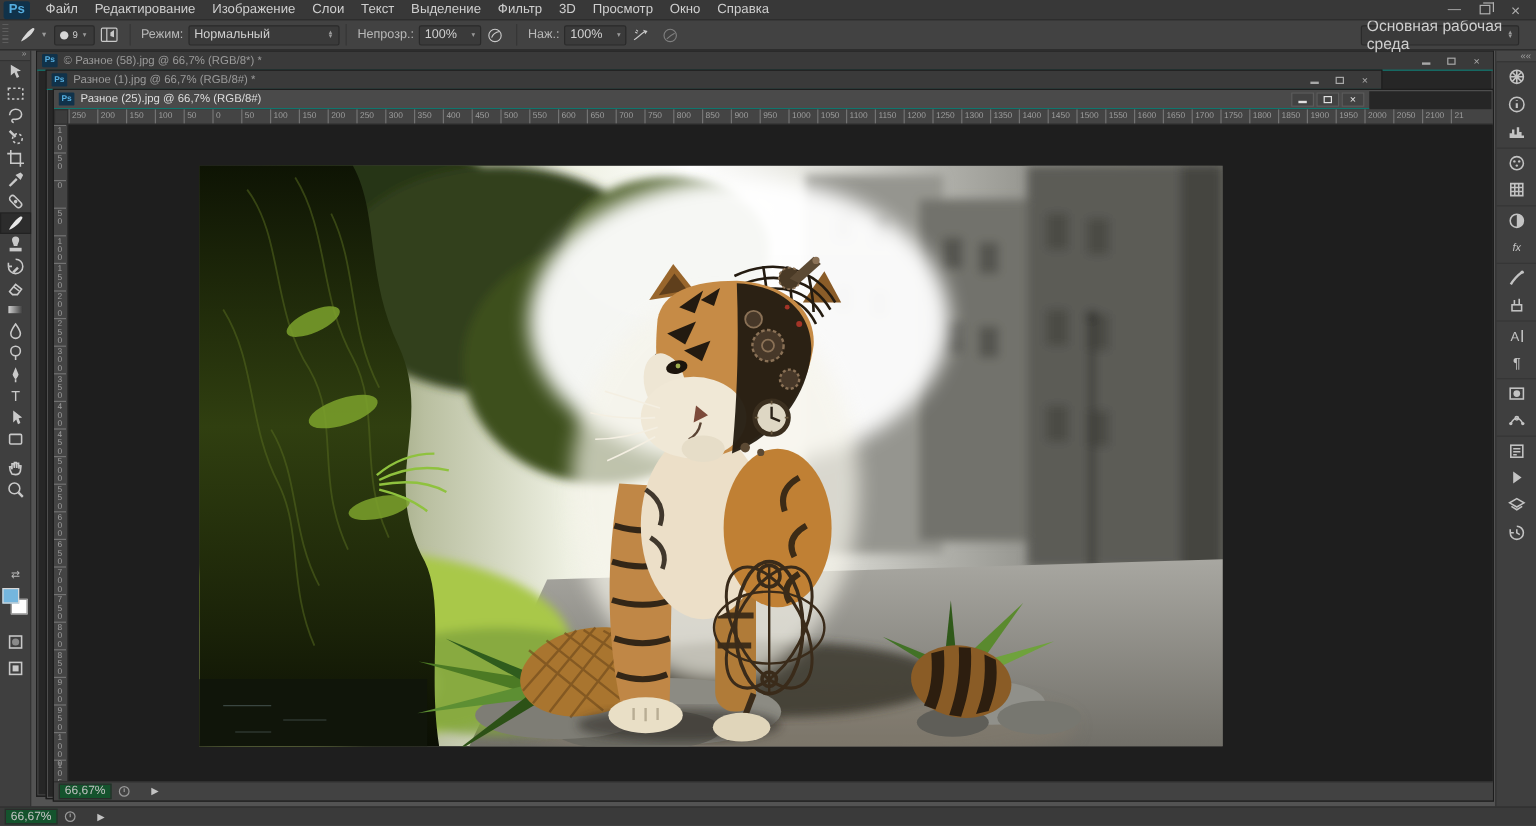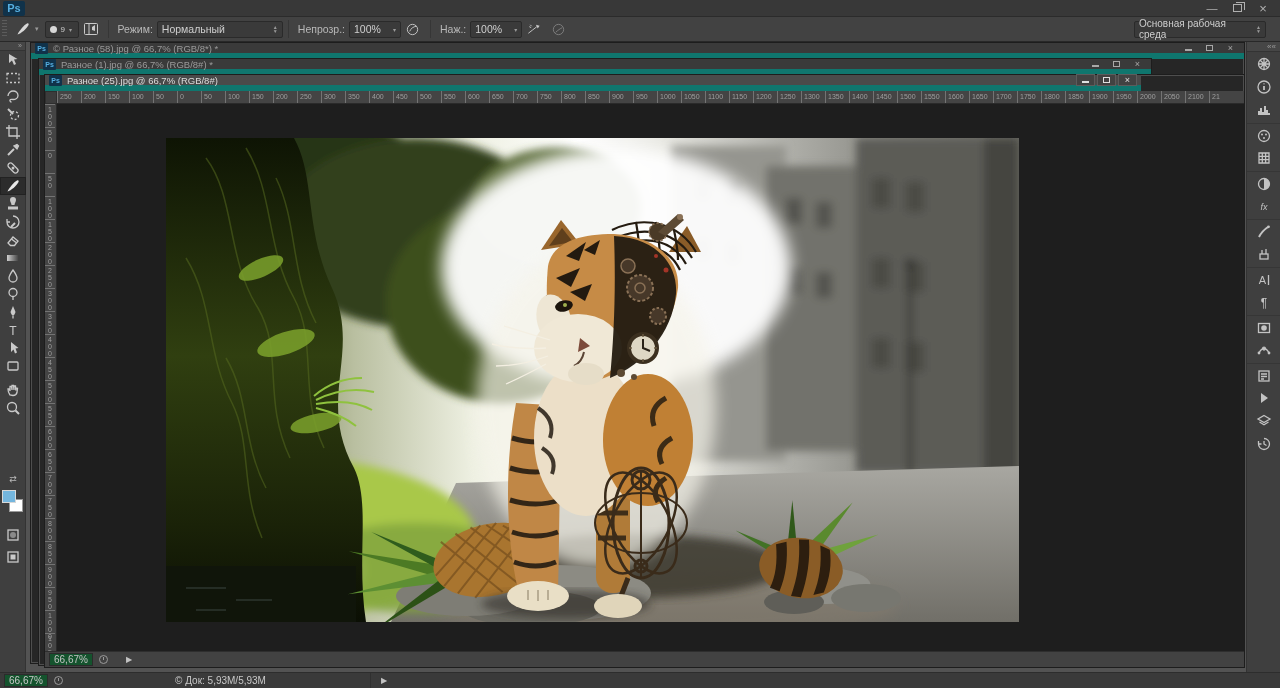--- a/index.html
+++ b/index.html
@@ -43,21 +43,21 @@
   #swapcolors { position:absolute; left:1px; top:432px; width:24px; font-size:9px; color:#b8b8b8; text-align:center;}
   
   #dock { position:absolute; right:0; top:42px; width:34px; height:630px; background:#3f3f3f; border-left:1px solid #333; z-index:40;}
   #dock .hdr { height:10px; font-size:8px; color:#9a9a9a; text-align:right; padding:0 4px; background:#464646; border-bottom:1px solid #333;}
   .dkgrp { border-top:1px solid #363636; padding-top:2px; margin-top:2px; }
   .dk { width:34px; height:23px; display:flex; align-items:center; justify-content:center; }
   .dk svg { stroke:#c3c3c3; fill:none; stroke-width:1.3; }
   .dk svg text { stroke:none; fill:#c3c3c3; }
   
   .docwin { position:absolute; background:#262626; border:1px solid #1d1d1d; box-shadow:0 0 0 1px #4e4e4e inset; }
-  .titlebar { height:16px; display:flex; align-items:center; background:#3a3a3a; border-bottom:6px solid #0f766e; padding:0 4px; gap:5px;}
+  .titlebar { height:16px; display:flex; align-items:center; background:#3a3a3a; border-bottom:1px solid #0f766e; padding:0 4px; gap:5px;}
   .titlebar.active { background:#4a4a4a; }
   .fileicon { width:13px; height:11px; background:#10324a; color:#55aee0; font-size:7px; font-weight:bold;
     display:flex; align-items:center; justify-content:center; border-radius:1px; flex:none;}
   .titletext { font-size:9.5px; color:#9a9a9a; white-space:nowrap; overflow:hidden; }
   .titlebar.active .titletext { color:#dcdcdc; }
   .tbbtns { display:flex; gap:2px; margin-left:auto; }
   .tbb { width:19px; height:12px; display:flex; align-items:center; justify-content:center; font-size:9px;
     color:#a8a8a8; border:1px solid transparent; }
   .titlebar.active .tbb { border-color:#5c5c5c; background:#424242; color:#e0e0e0; }
   .tbb .bar { width:7px; height:2px; background:currentColor; margin-top:4px;}
@@ -89,20 +89,34 @@
   #appstatus { position:absolute; left:0; bottom:0; width:1280px; height:16px; background:#3a3a3a;
     display:flex; align-items:center; font-size:10px; z-index:45; border-top:1px solid #2d2d2d;}
   #appstatus .docfield { width:300px; border-right:1px solid #303030;}
   svg text { font-family:"Liberation Sans","DejaVu Sans",sans-serif; }
 </style>
 </head>
 <body>
 
 <div id="menubar">
   <div id="pslogo">Ps</div>
+  <div style="display:flex">
+
+  <div class="menuitem">Файл</div>
+      <div class="menuitem">Редактирование</div>
+      <div class="menuitem">Изображение</div>
+      <div class="menuitem">Слои</div>
+      <div class="menuitem">Текст</div>
+      <div class="menuitem">Выделение</div>
+      <div class="menuitem">Фильтр</div>
+      <div class="menuitem">3D</div>
+      <div class="menuitem">Просмотр</div>
+      <div class="menuitem">Окно</div>
+      <div class="menuitem">Справка</div>
+    </div>
   <div id="wincontrols">
     <div class="wc">—</div>
     <div class="wc-restore"></div>
     <div class="wc" style="font-size:13px">×</div>
   </div>
 </div>
 
 <div id="optionsbar">
   <div class="grip"></div>
   <div class="mini">
@@ -157,21 +171,21 @@
         <path d="M3 5 l2 1 M4 3 l1.5 1.5" stroke="#c9c9c9"></path>
       </svg>
   </div>
   <div class="mini dim">
     <svg width="15" height="15" viewBox="0 0 16 16">
         <circle cx="8" cy="8" r="5.5" stroke="#c9c9c9" fill="none"></circle>
         <path d="M5 11 C7 9 10 7 12 6" stroke="#c9c9c9" fill="none"></path>
       </svg>
   </div>
   <div id="workspace" class="combo">
-    <span class="val" style="font-size:10px">Основная рабочая среда</span>
+    <span class="val" style="font-size:13px">Основная рабочая среда</span>
     <span class="updn">
         <span>▲</span>
         <span>▼</span>
       </span>
   </div>
 </div>
 
 <div id="w1" class="docwin">
   <div class="titlebar">
     <div class="fileicon">Ps</div>
@@ -777,15 +791,14 @@
         <path d="M8 2.5 a5.5 5.5 0 1 1 -5.5 5.5"></path>
         <path d="M2.5 8 V5 M2.5 8 H5.5"></path>
         <path d="M8 5 V8 L10.5 9.5"></path>
       </svg>
     </div>
 </div>
 
 <div id="appstatus">
   <div class="zoomfield">66,67%</div>
   <div class="clockicon"></div>
-  <div class="docfield">© Док: 5,93M/5,93M</div>
   <div class="expandbtn">▶</div>
 </div>
 
 </body></html>

